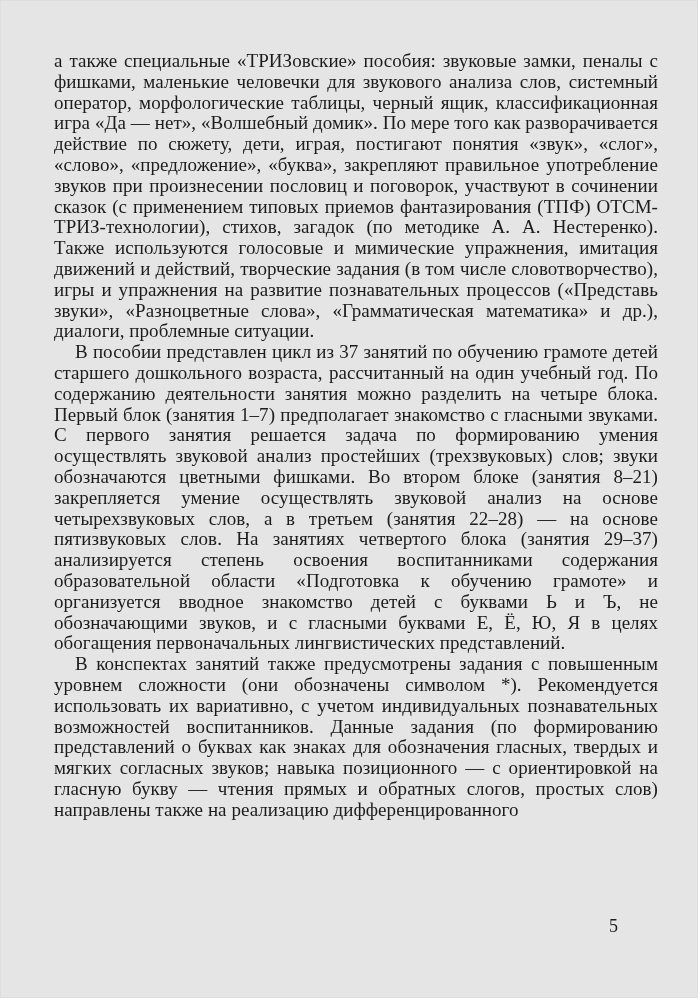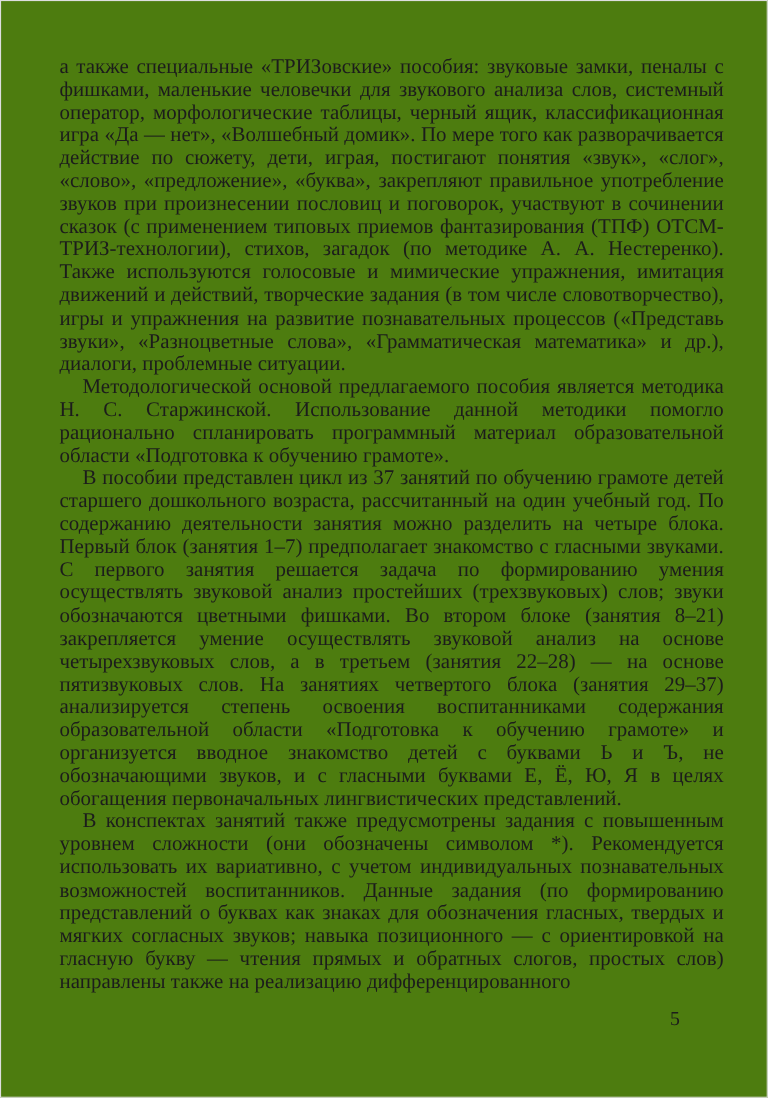--- a/index.html
+++ b/index.html
@@ -8,21 +8,21 @@
     width: 700px;
     height: 1000px;
     background: #ffffff;
   }
   .page {
     position: relative;
     width: 698px;
     height: 998px;
     box-sizing: border-box;
     border: 1px solid #dedede;
-    background: #4d7c0f;
+    background: #e5e5e5;
     font-family: "Liberation Serif", "DejaVu Serif", serif;
     color: #1c1c1c;
     overflow: hidden;
   }
   .text-column {
     position: absolute;
     left: 53px;
     top: 50px;
     width: 604px;
     font-size: 19px;
@@ -50,18 +50,17 @@
     line-height: 20px;
     color: #1c1c1c;
   }
 </style>
 </head>
 <body>
 
 <div class="page">
   <main class="text-column">
     <p class="para first">а также специальные «ТРИЗовские» пособия: звуковые замки, пеналы с фишками, маленькие человечки для звукового анализа слов, системный оператор, морфологические таблицы, черный ящик, классификационная игра «Да — нет», «Волшебный домик». По мере того как разворачивается действие по сюжету, дети, играя, постигают понятия «звук», «слог», «слово», «предложение», «буква», закрепляют правильное употребление звуков при произнесении пословиц и поговорок, участвуют в сочинении сказок (с применением типовых приемов фантазирования (ТПФ) ОТСМ-ТРИЗ-технологии), стихов, загадок (по методике А. А. Нестеренко). Также используются голосовые и мимические упражнения, имитация движений и действий, творческие задания (в том числе словотворчество), игры и упражнения на развитие познавательных процессов («Представь звуки», «Разноцветные слова», «Грамматическая математика» и др.), диалоги, проблемные ситуации.</p>
-    <p class="para">Методологической основой предлагаемого пособия является методика Н. С. Старжинской. Использование данной методики помогло рационально спланировать программный материал образовательной области «Подготовка к обучению грамоте».</p>
     <p class="para">В пособии представлен цикл из 37 занятий по обучению грамоте детей старшего дошкольного возраста, рассчитанный на один учебный год. По содержанию деятельности занятия можно разделить на четыре блока. Первый блок (занятия 1–7) предполагает знакомство с гласными звуками. С первого занятия решается задача по формированию умения осуществлять звуковой анализ простейших (трехзвуковых) слов; звуки обозначаются цветными фишками. Во втором блоке (занятия 8–21) закрепляется умение осуществлять звуковой анализ на основе четырехзвуковых слов, а в третьем (занятия 22–28) — на основе пятизвуковых слов. На занятиях четвертого блока (занятия 29–37) анализируется степень освоения воспитанниками содержания образовательной области «Подготовка к обучению грамоте» и организуется вводное знакомство детей с буквами Ь и Ъ, не обозначающими звуков, и с гласными буквами Е, Ё, Ю, Я в целях обогащения первоначальных лингвистических представлений.</p>
     <p class="para">В конспектах занятий также предусмотрены задания с повышенным уровнем сложности (они обозначены символом *). Рекомендуется использовать их вариативно, с учетом индивидуальных познавательных возможностей воспитанников. Данные задания (по формированию представлений о буквах как знаках для обозначения гласных, твердых и мягких согласных звуков; навыка позиционного — с ориентировкой на гласную букву — чтения прямых и обратных слогов, простых слов) направлены также на реализацию дифференцированного</p>
   </main>
   <footer class="folio">5</footer>
 </div>
 
 </body></html>

